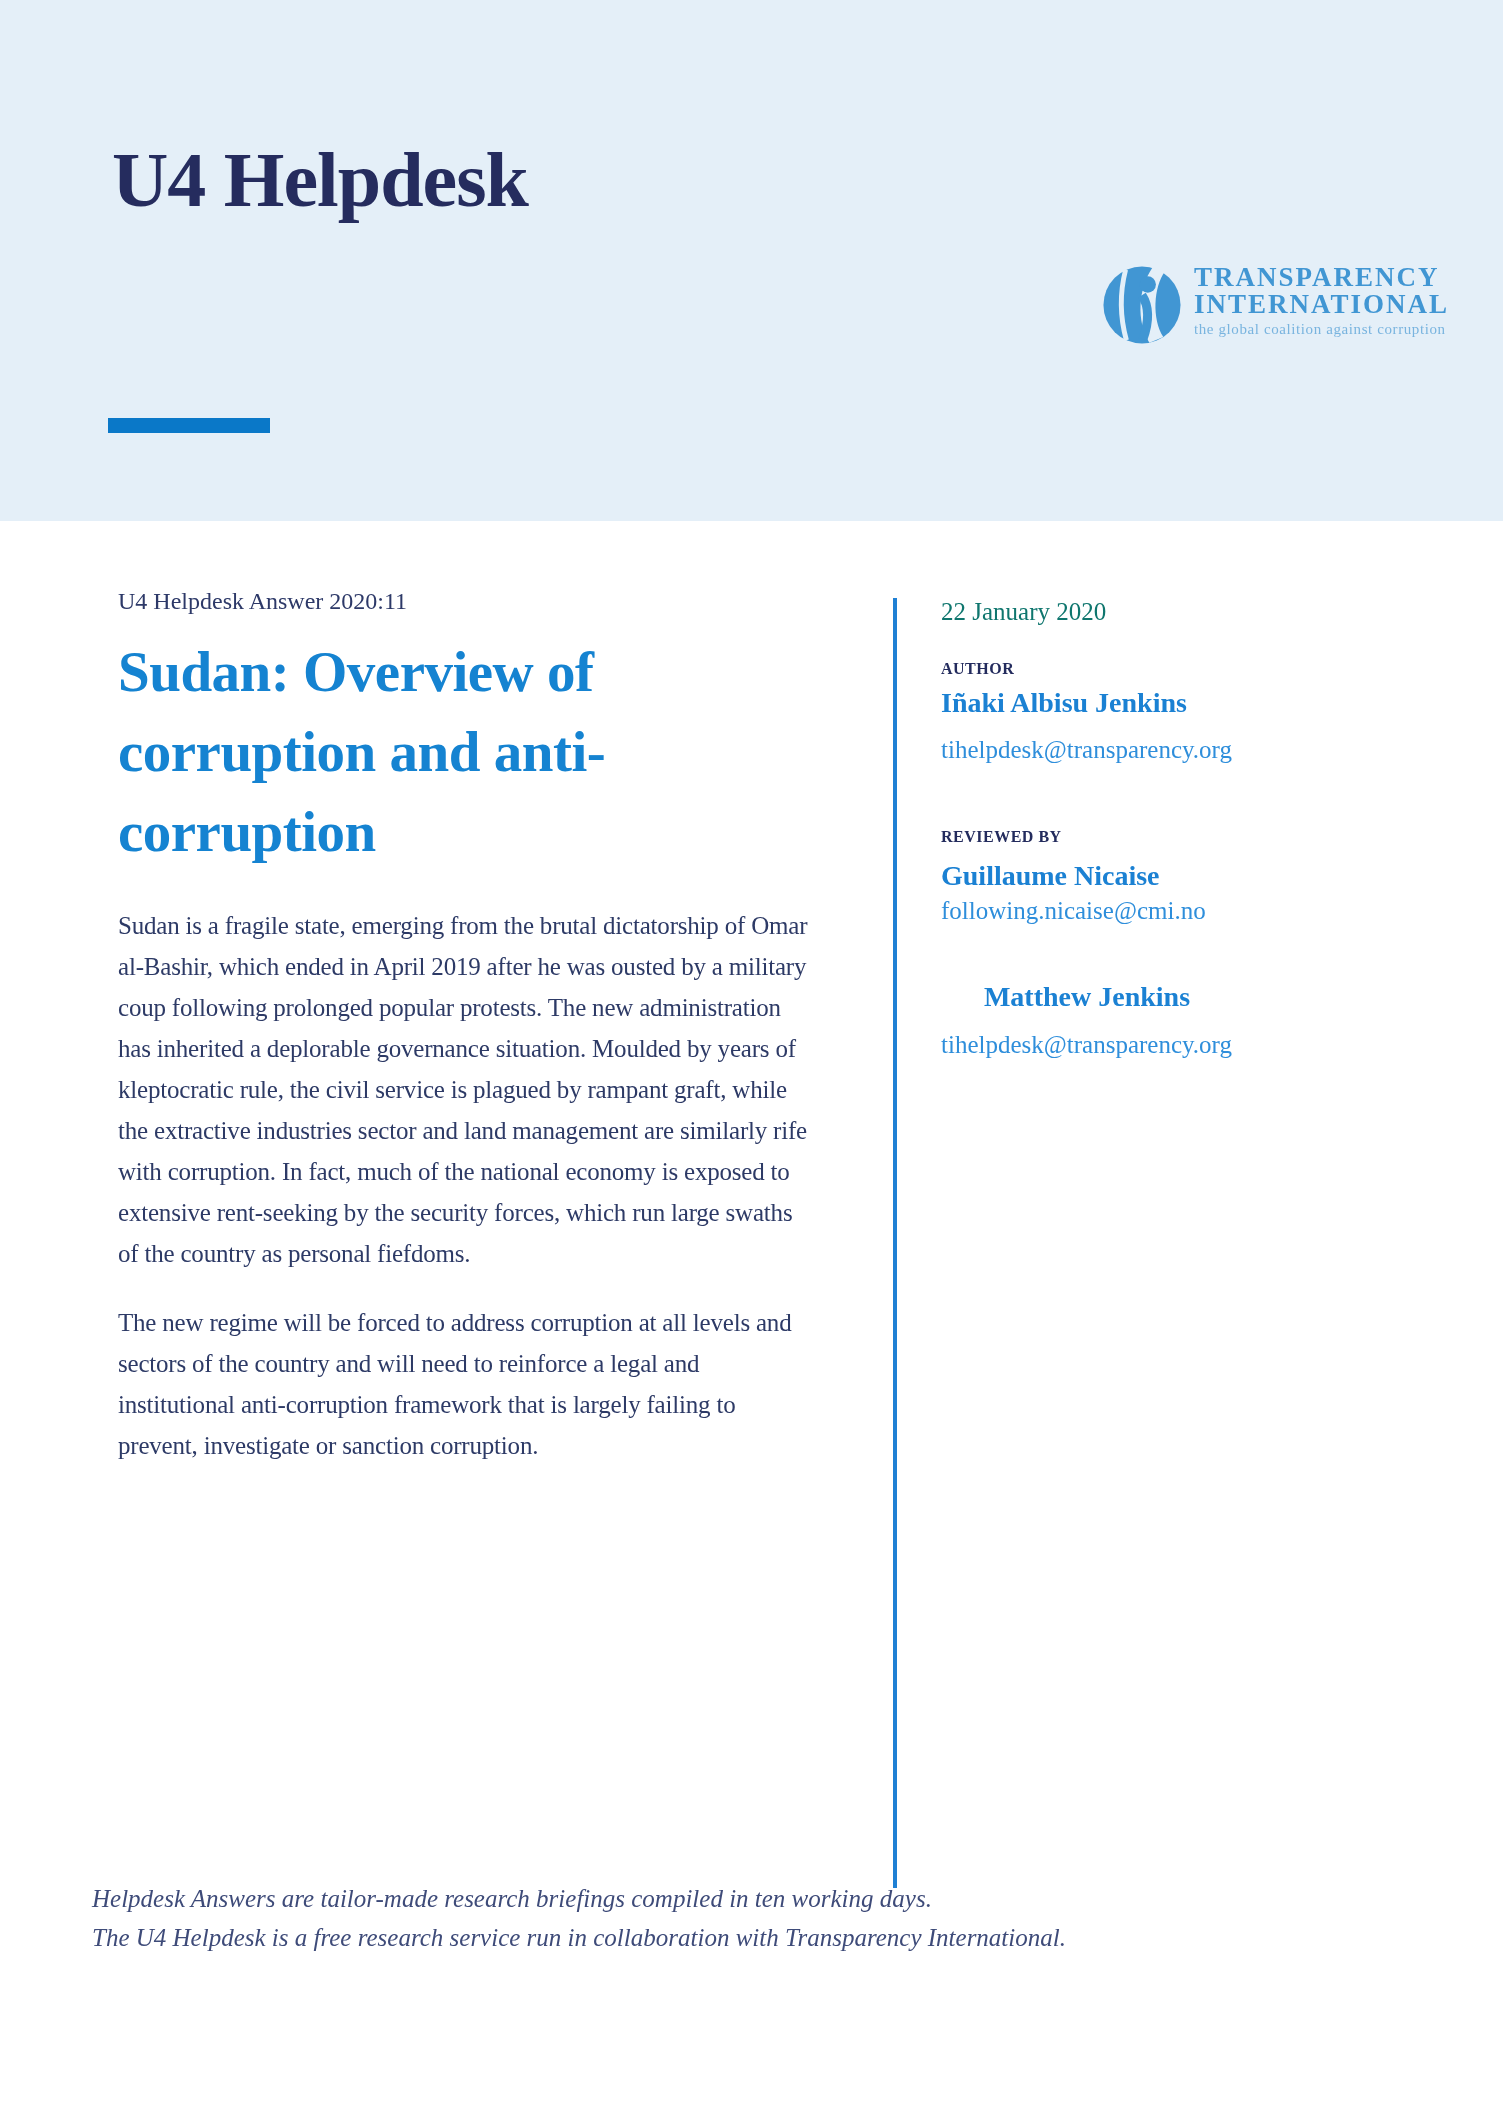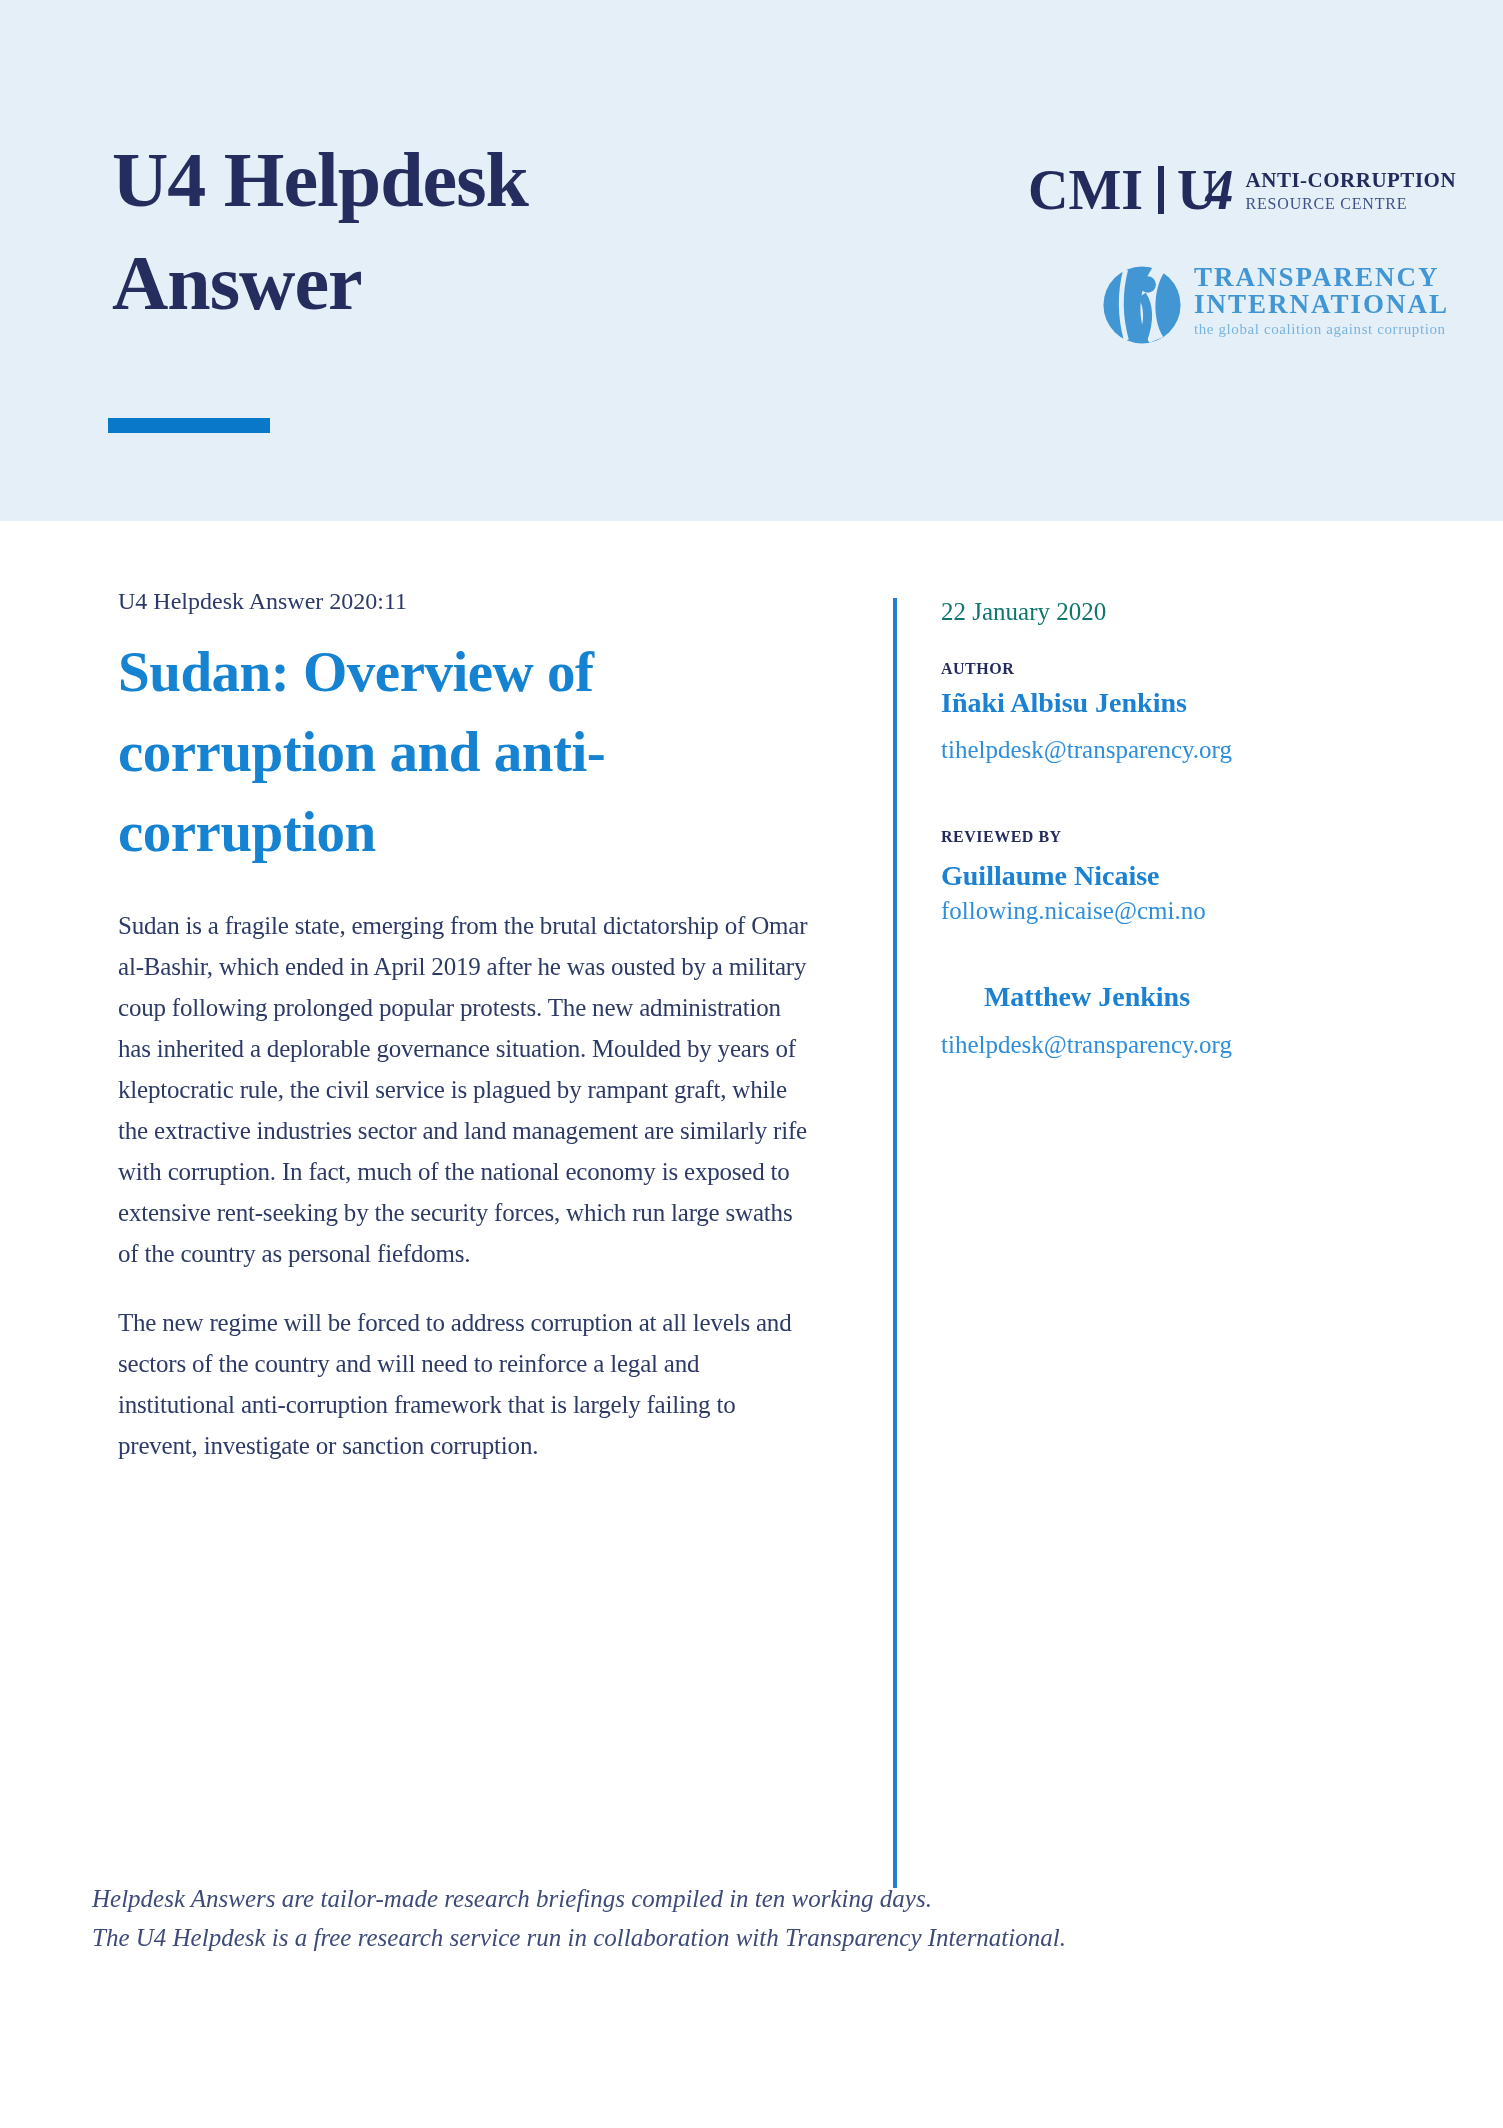--- a/index.html
+++ b/index.html
@@ -203,37 +203,24 @@
 </style>
 </head>
 <body>
 
 <div class="page">
 
   <div class="hero">
 
     <h1 class="masthead" style="margin:0;">
       <div>U4 Helpdesk</div>
-      <div>Answer</div>
     </h1>
 
     <div class="accent-bar"></div>
 
-    <div class="cmi-logo">
-      <span class="cmi-word">CMI</span>
-      <span class="cmi-divider"></span>
-      <span class="u4-mark">
-        <span class="u4-u">U</span>
-        <span class="u4-four">4</span>
-      </span>
-      <span class="acrc">
-        <span class="acrc-line1">ANTI-CORRUPTION</span>
-        <span class="acrc-line2">RESOURCE CENTRE</span>
-      </span>
-    </div>
 
     <div class="ti-logo">
       <svg width="82" height="82" viewBox="0 0 100 100" aria-hidden="true">
         <circle cx="50" cy="50" r="47" fill="#4196d3"></circle>
         <path d="M30,7 Q19,50 31,93" stroke="#e4eff8" stroke-width="6" fill="none"></path>
         <path d="M63,4 C45,30 43,70 59,96 L76,89 C62,67 64,28 78,9 Z" fill="#e4eff8"></path>
         <circle cx="57" cy="25" r="10" fill="#4196d3"></circle>
         <path d="M51,92 C59,70 59,52 50,38" stroke="#4196d3" stroke-width="11" fill="none"></path>
       </svg>
       <span class="ti-text">

